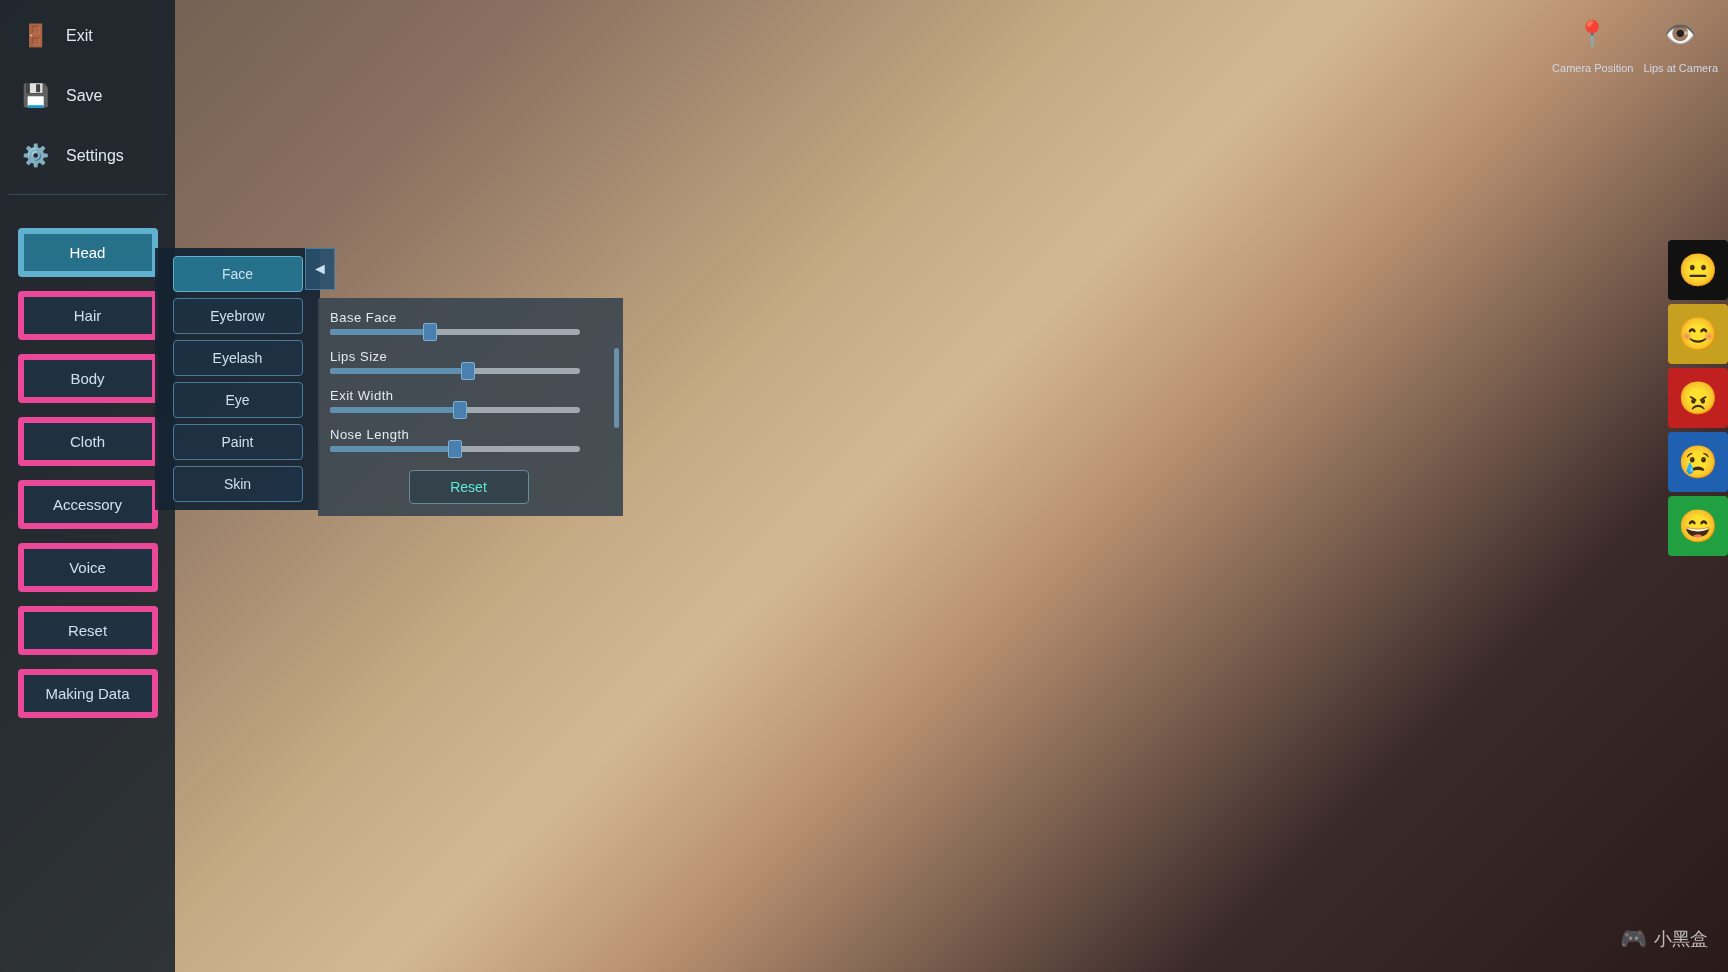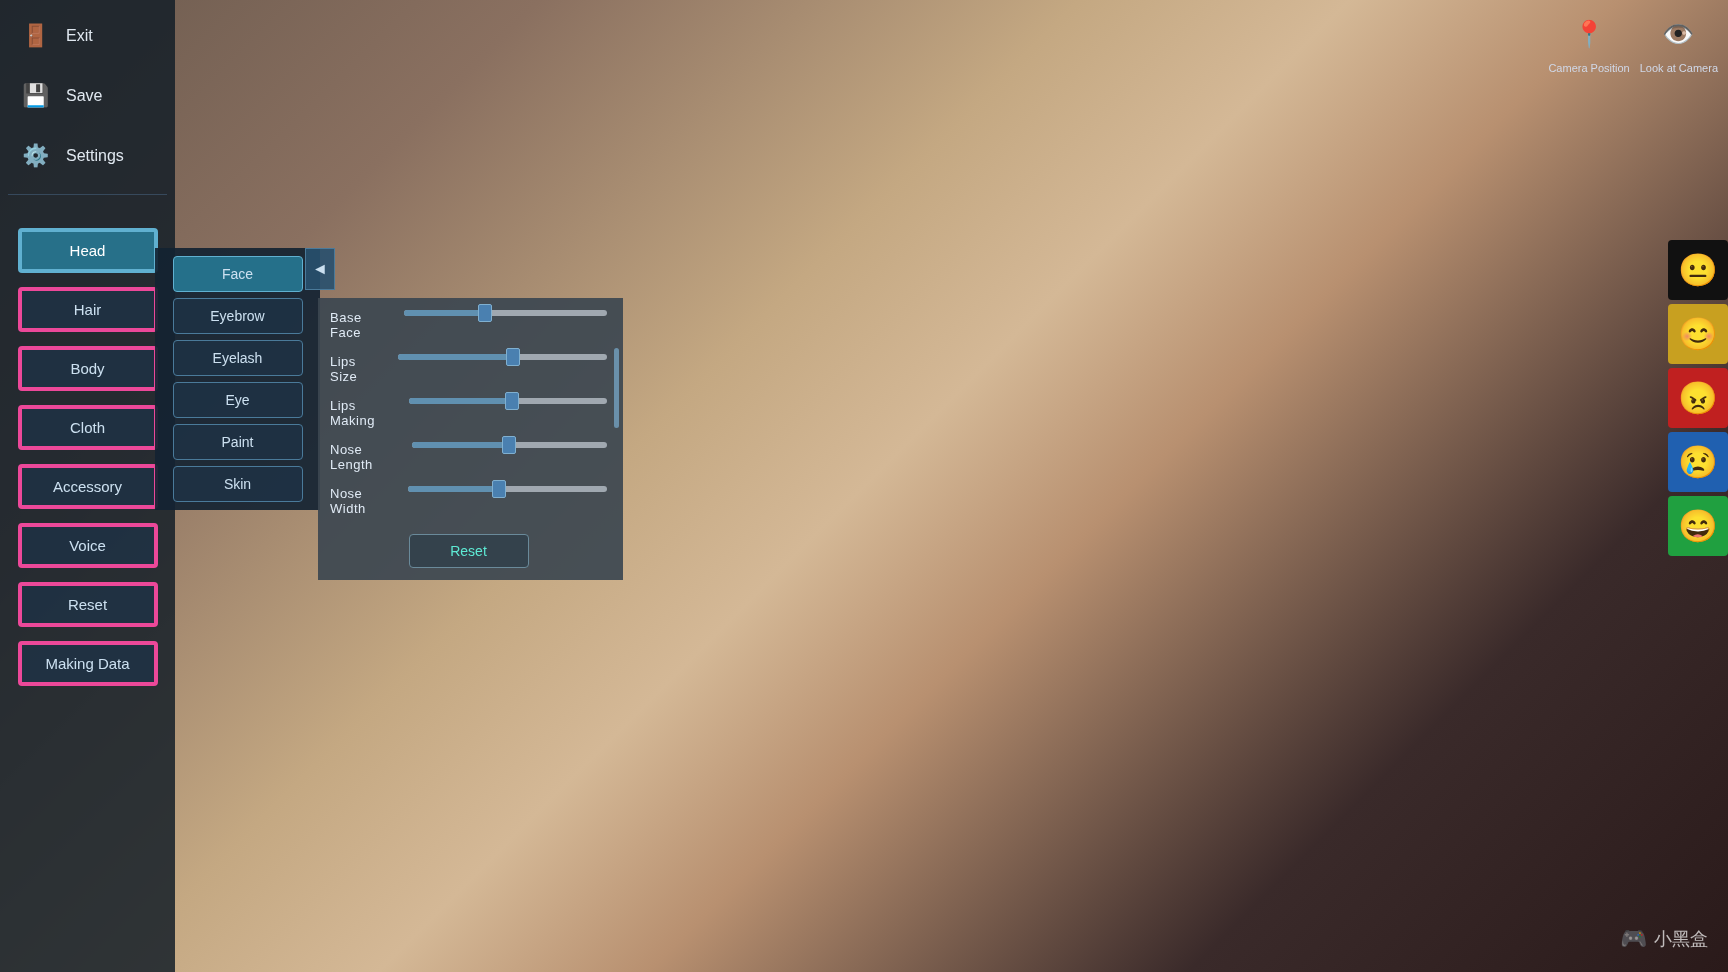--- a/index.html
+++ b/index.html
@@ -61,21 +61,21 @@
       background: rgba(100,150,200,0.3);
       margin: 4px 0;
     }
 
     
     .category-btn {
       display: block;
       width: 140px;
       padding: 10px 0;
       text-align: center;
-      border: 4px solid #ec4899;
+      border: 6px solid #ec4899;
       border-radius: 4px;
       background: rgba(30, 50, 70, 0.8);
       color: #cce0f0;
       font-size: 15px;
       cursor: pointer;
       margin: 3px auto;
     }
     .category-btn.active {
       background: rgba(40, 130, 160, 0.8);
       border-color: #60b0d0;
@@ -143,22 +143,22 @@
       padding: 12px 16px 12px 12px;
       display: flex;
       flex-direction: column;
       gap: 14px;
       max-height: 460px;
       overflow-y: auto;
     }
 
     .slider-group {
       display: flex;
-      flex-direction: row;
-      gap: 20px;
+      flex-direction: column;
+      gap: 4px;
     }
 
     .slider-label {
       color: #e0eaf5;
       font-size: 13px;
       letter-spacing: 0.5px;
     }
 
     .slider-track {
       position: relative;
@@ -363,54 +363,47 @@
   <div class="slider-group">
     <span class="slider-label">Lips Size</span>
     <div class="slider-track">
       <div class="slider-fill" style="width:55%"></div>
       <div class="slider-thumb" style="left:55%"></div>
     </div>
   </div>
 
 
   <div class="slider-group">
-    <span class="slider-label">Lips Making</span>
+    <span class="slider-label">Exit Width</span>
     <div class="slider-track">
       <div class="slider-fill" style="width:52%"></div>
       <div class="slider-thumb" style="left:52%"></div>
     </div>
   </div>
 
   <div class="slider-group">
     <span class="slider-label">Nose Length</span>
     <div class="slider-track">
       <div class="slider-fill" style="width:50%"></div>
       <div class="slider-thumb" style="left:50%"></div>
     </div>
   </div>
 
-  <div class="slider-group">
-    <span class="slider-label">Nose Width</span>
-    <div class="slider-track">
-      <div class="slider-fill" style="width:46%"></div>
-      <div class="slider-thumb" style="left:46%"></div>
-    </div>
-  </div>
 
   <button class="reset-btn">Reset</button>
 </div>
 
 <div class="top-right-controls">
   <div class="camera-control">
     <div class="camera-icon-box">📍</div>
     <span class="camera-label">Camera Position</span>
   </div>
   <div class="camera-control">
     <div class="camera-icon-box">👁️</div>
-    <span class="camera-label">Look at Camera</span>
+    <span class="camera-label">Lips at Camera</span>
   </div>
 </div>
 
 <div class="emoji-panel">
   <div class="emoji-btn black">
     <span>😐</span>
   </div>
   <div class="emoji-btn yellow">
     <span>😊</span>
   </div>

